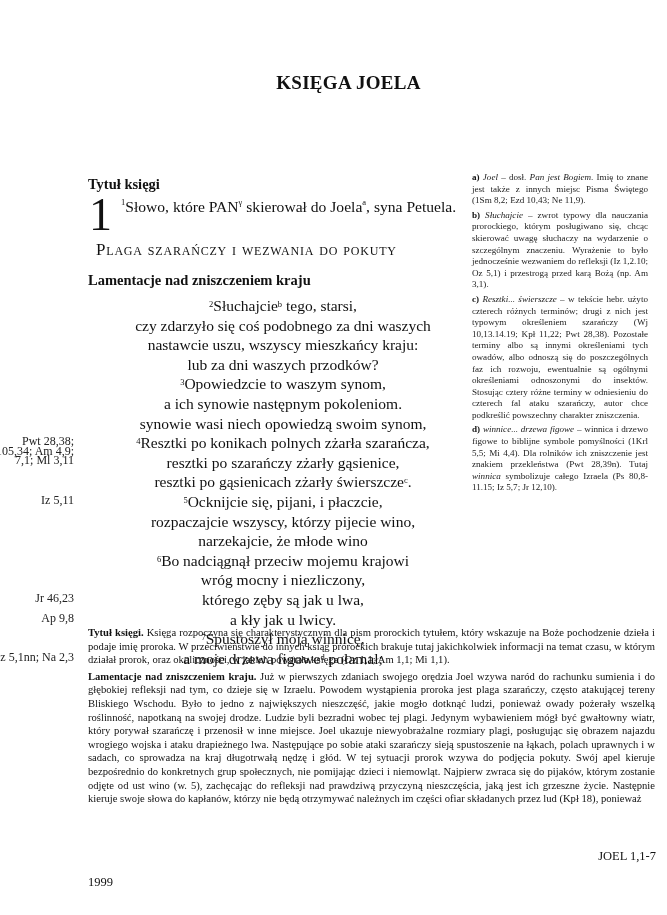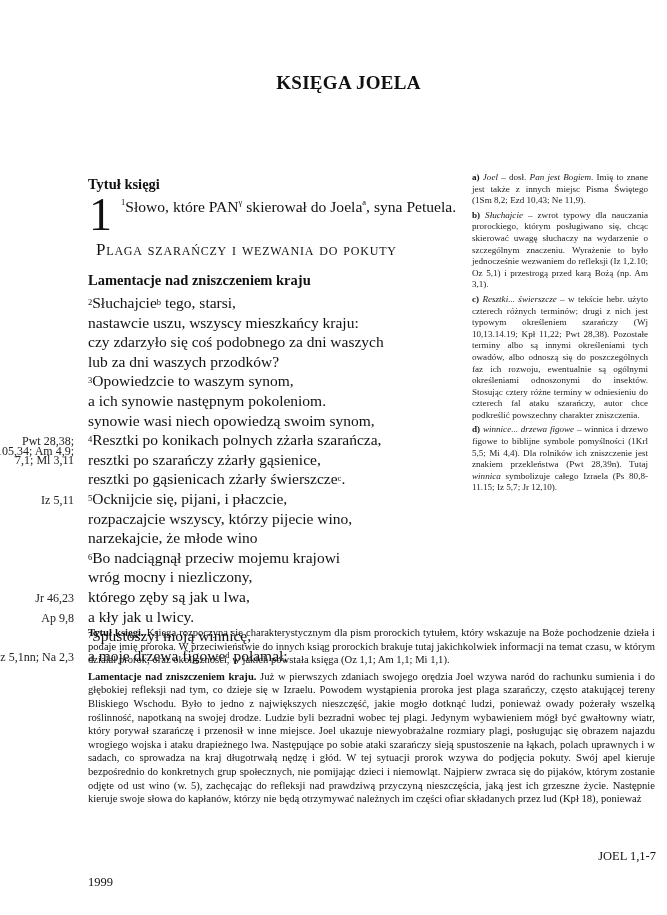--- a/index.html
+++ b/index.html
@@ -23,21 +23,21 @@
     .verse1-text {
       position: absolute; left: 33px; top: 2px; font-size: 15.6px; white-space: nowrap;
     }
     sup { font-size: 8.5px; vertical-align: top; position: relative; top: -1px; }
     .pericope {
       left: 96px; top: 240px; font-size: 17px; letter-spacing: 0.8px;
       font-variant: small-caps; white-space: nowrap;
     }
     .poem { left: 88px; top: 294px; width: 390px; }
     .poem .line {
-      font-size: 15.5px; line-height: 18px; height: 19.6px; white-space: nowrap;
+      font-size: 15.5px; line-height: 23px; height: 19.6px; white-space: nowrap; text-align: center;
     }
     .margin-refs { left: 0; width: 82px; }
     .mref {
       position: absolute; right: 8px; text-align: right; font-size: 12px;
       line-height: 9.5px; white-space: nowrap; color: #222;
     }
     .footnotes { left: 472px; top: 172px; width: 176px; font-size: 9.1px; line-height: 11.6px; color: #222; }
     .fn { text-align: justify; margin-bottom: 3px; hyphens: none; }
     .fn b { color: #111; }
     .commentary {
@@ -60,22 +60,22 @@
   <span class="chapter-num">1</span>
   <span class="verse1-text"><sup>1</sup><span>Słowo, które PAN</span><sup>γ</sup><span> skierował do Joela</span><sup>a</sup><span>, syna Petuela.</span></span>
 </div>
 
 <div class="abs pericope">Plaga szarańczy i wezwania do pokuty</div>
 
 <div class="abs section-head" style="left:88px; top:272px;">Lamentacje nad zniszczeniem kraju</div>
 
 <div class="abs poem" id="poem">
     <div class="line"><sup>2</sup><span>Słuchajcie</span><sup>b</sup><span> tego, starsi,</span></div>
+    <div class="line"><span>czy zdarzyło się coś podobnego za dni waszych</span></div>
     <div class="line"><span>nastawcie uszu, wszyscy mieszkańcy kraju:</span></div>
-    <div class="line"><span>czy zdarzyło się coś podobnego za dni waszych</span></div>
     <div class="line"><span>lub za dni waszych przodków?</span></div>
     <div class="line"><sup>3</sup><span>Opowiedzcie to waszym synom,</span></div>
     <div class="line"><span>a ich synowie następnym pokoleniom.</span></div>
     <div class="line"><span>synowie wasi niech opowiedzą swoim synom,</span></div>
     <div class="line"><sup>4</sup><span>Resztki po konikach polnych zżarła szarańcza,</span></div>
     <div class="line"><span>resztki po szarańczy zżarły gąsienice,</span></div>
     <div class="line"><span>resztki po gąsienicach zżarły świerszcze</span><sup>c</sup><span>.</span></div>
     <div class="line"><sup>5</sup><span>Ocknijcie się, pijani, i płaczcie,</span></div>
     <div class="line"><span>rozpaczajcie wszyscy, którzy pijecie wino,</span></div>
     <div class="line"><span>narzekajcie, że młode wino</span></div>

